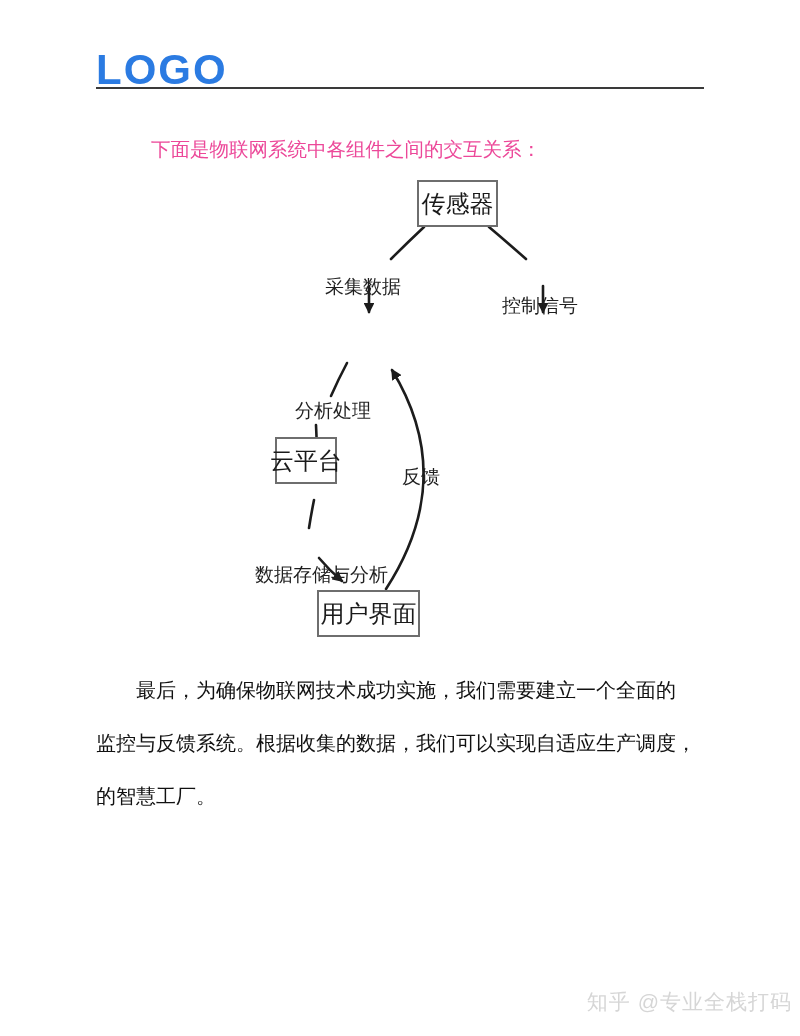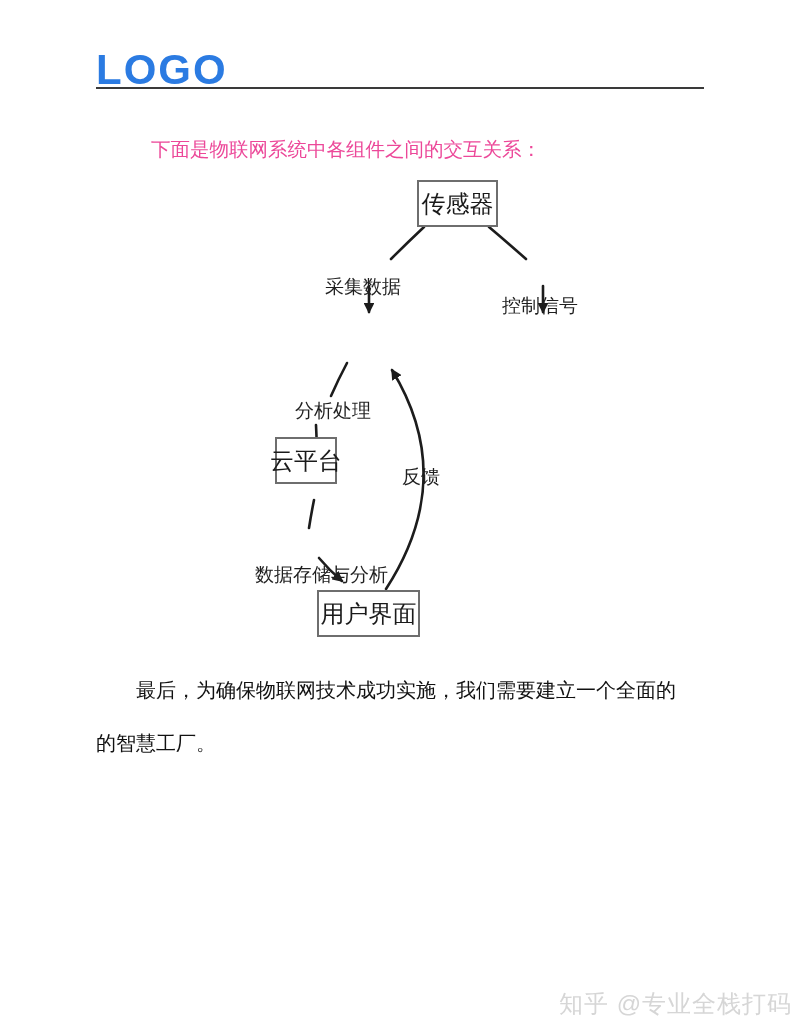--- a/index.html
+++ b/index.html
@@ -49,21 +49,21 @@
   .bodytext {
     position: absolute; left: 96px; top: 664px; width: 624px;
     font-size: 20px; color: #111111;
   }
   .bodytext .line {
     height: 53px; display: flex; align-items: center; white-space: nowrap;
   }
   .bodytext .indent { padding-left: 2em; }
   .watermark {
     position: absolute; right: 8px; top: 988px;
-    font-size: 24px; color: #d6d6d6; letter-spacing: 1px;
+    font-size: 21px; color: #d6d6d6; letter-spacing: 1px;
   }
 </style>
 </head>
 <body>
 
 <div>
 
   <div class="logo">LOGO</div>
   <div class="logo-line"></div>
 
@@ -95,18 +95,19 @@
 
     <div class="elabel l-caiji">采集数据</div>
     <div class="elabel l-kongzhi">控制信号</div>
     <div class="elabel l-fenxi">分析处理</div>
     <div class="elabel l-shuju">数据存储与分析</div>
     <div class="elabel l-fankui">反馈</div>
   </div>
 
   <div class="bodytext">
     <div class="line indent">最后，为确保物联网技术成功实施，我们需要建立一个全面的</div>
+    <div class="line">监控与反馈系统。根据收集的数据，我们可以实现自适应生产调度，</div>
     <div class="line">的智慧工厂。</div>
   </div>
 
   <div class="watermark">知乎 @专业全栈打码</div>
 
 </div>
 
 </body></html>

